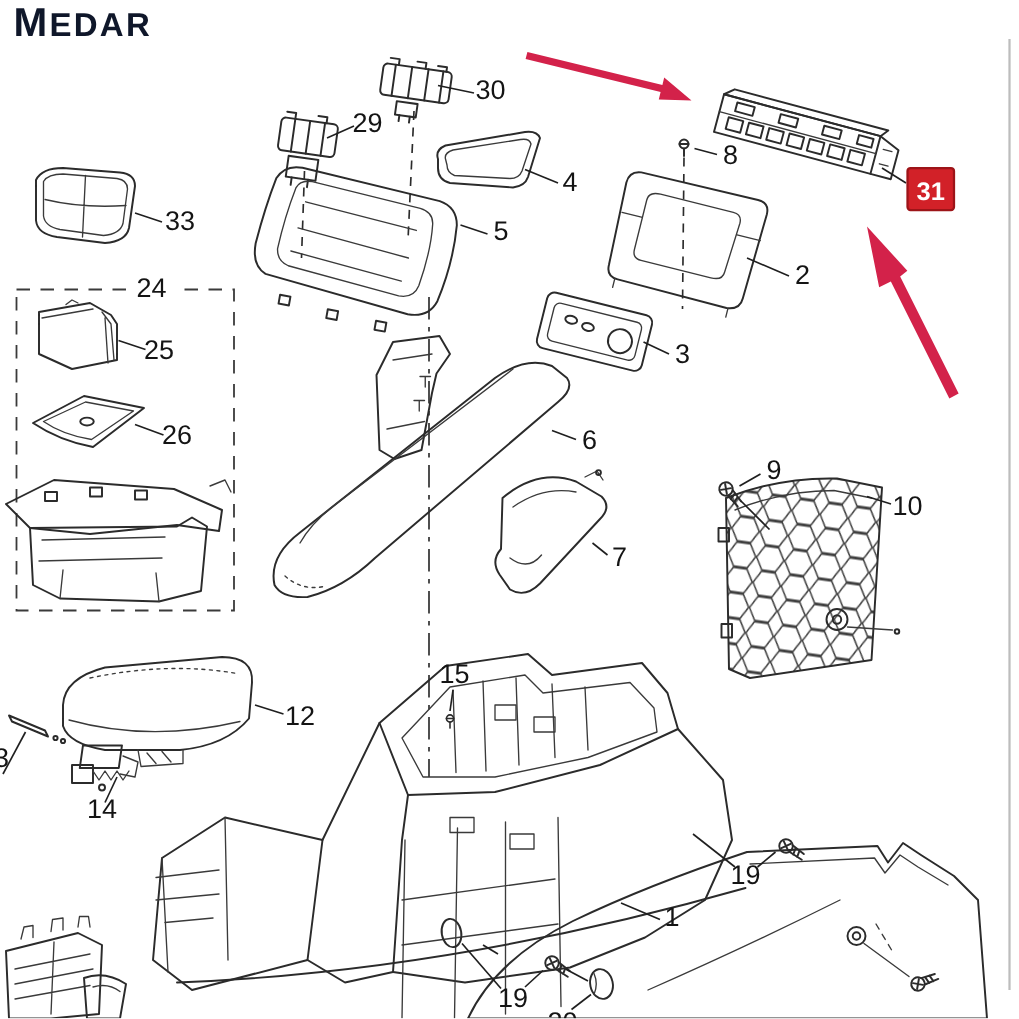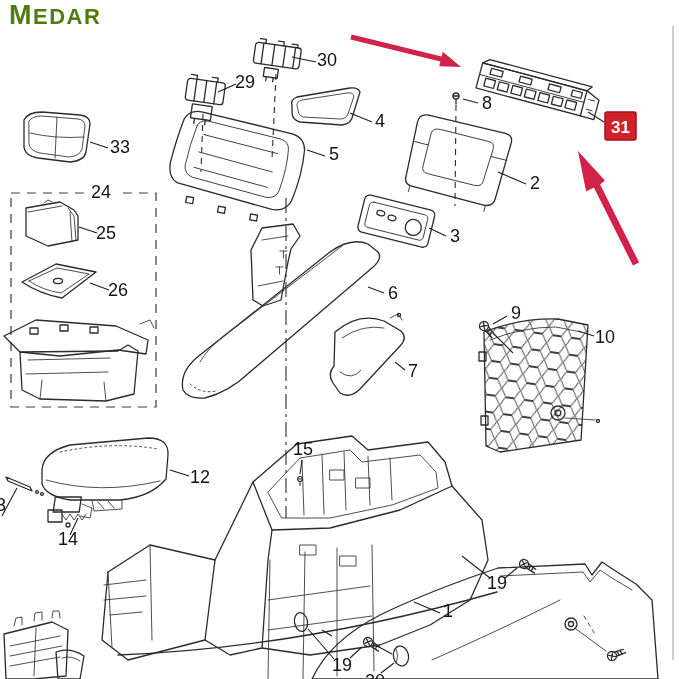--- a/index.html
+++ b/index.html
@@ -1,18 +1,18 @@
 <!DOCTYPE html>
 <html><head>
 <meta charset="utf-8">
 <style>
   html,body{margin:0;padding:0;background:#ffffff;}
   .stage{position:relative;width:679px;height:679px;background:#ffffff;overflow:hidden;
          font-family:"Liberation Sans",sans-serif;}
-  .logo{position:absolute;left:9px;top:2px;color:#4d7c0f;font-weight:800;
+  .logo{position:absolute;left:9px;top:2px;color:#0f172a;font-weight:800;
         font-size:22px;letter-spacing:1.5px;line-height:26px;}
   .logo::first-letter{font-size:27px;}
   svg{position:absolute;left:0;top:0;}
   .ink{stroke:#2b2b2b;fill:none;stroke-width:1.3;stroke-linejoin:round;stroke-linecap:round;}
   .thin{stroke-width:0.9;stroke:#3a3a3a;}
   .lead{stroke:#1f1f1f;stroke-width:1.1;fill:none;}
   .dashline{stroke:#2b2b2b;stroke-width:1.1;fill:none;stroke-dasharray:6 5;}
   .dashdot{stroke:#2b2b2b;stroke-width:1.1;fill:none;stroke-dasharray:15 5 3 5;}
   .dashbox{stroke:#3a3a3a;stroke-width:1.2;fill:none;stroke-dasharray:9 7;}
   .plabel{font:18px "Liberation Sans",sans-serif;fill:#141414;stroke:none;}

